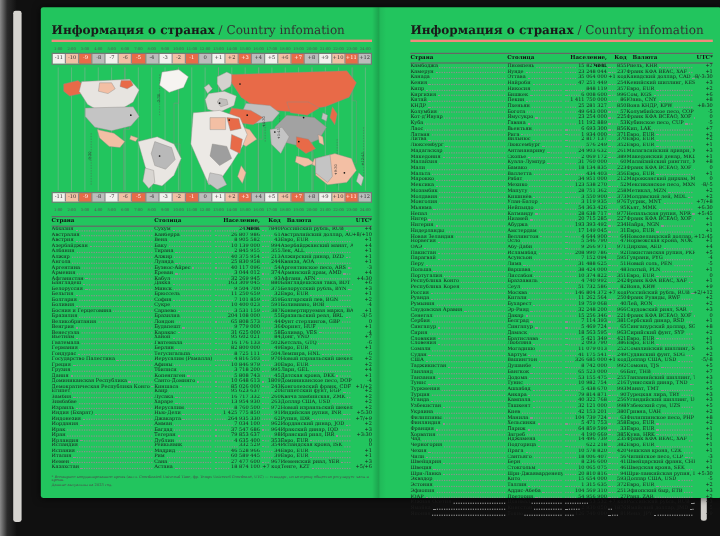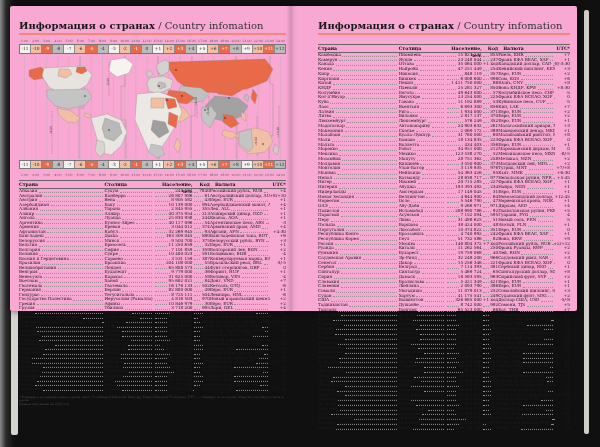--- a/index.html
+++ b/index.html
@@ -1,21 +1,21 @@
 <!DOCTYPE html>
 <html><head>
 <meta charset="utf-8">
 <style>
   html,body{margin:0;padding:0;}
   body{width:600px;height:447px;position:relative;overflow:hidden;
        background:linear-gradient(90deg,#8a8a8a 0px,#2b2b2b 6px,#101010 14px);
        font-family:"DejaVu Serif","Liberation Serif",serif;}
   .book-edge-left{position:absolute;left:11px;top:9px;width:7px;height:426px;background:#d6d4d0;border-radius:2px;}
   .book-edge-right{position:absolute;left:584px;top:10px;width:5px;height:424px;background:#cfcdc9;border-radius:2px;}
-  .spread{position:absolute;left:10px;top:6px;width:567px;height:305px;background:#f9a8d4;border-radius:2px;
+  .spread{position:absolute;left:34px;top:6px;width:567px;height:409px;background:#22c55e;border-radius:2px;
           box-shadow:0 0 6px rgba(0,0,0,.6);}
   .spine{position:absolute;left:276px;top:0;width:12px;height:100%;
          background:linear-gradient(90deg,rgba(0,0,0,0) 0%,rgba(0,0,0,.16) 45%,rgba(0,0,0,.05) 60%,rgba(0,0,0,0) 100%);}
   .page{position:absolute;top:0;height:432px;}
   .page-left{left:0;width:281px;}
   .page-right{left:281px;width:286px;}
   .content-l{position:absolute;left:9px;top:14px;width:267px;}
   .content-r{position:absolute;left:27px;top:14px;width:252px;}
   .title{font-size:10px;line-height:11px;color:#1a1a1a;white-space:nowrap;}
   .title b{font-weight:bold;}

